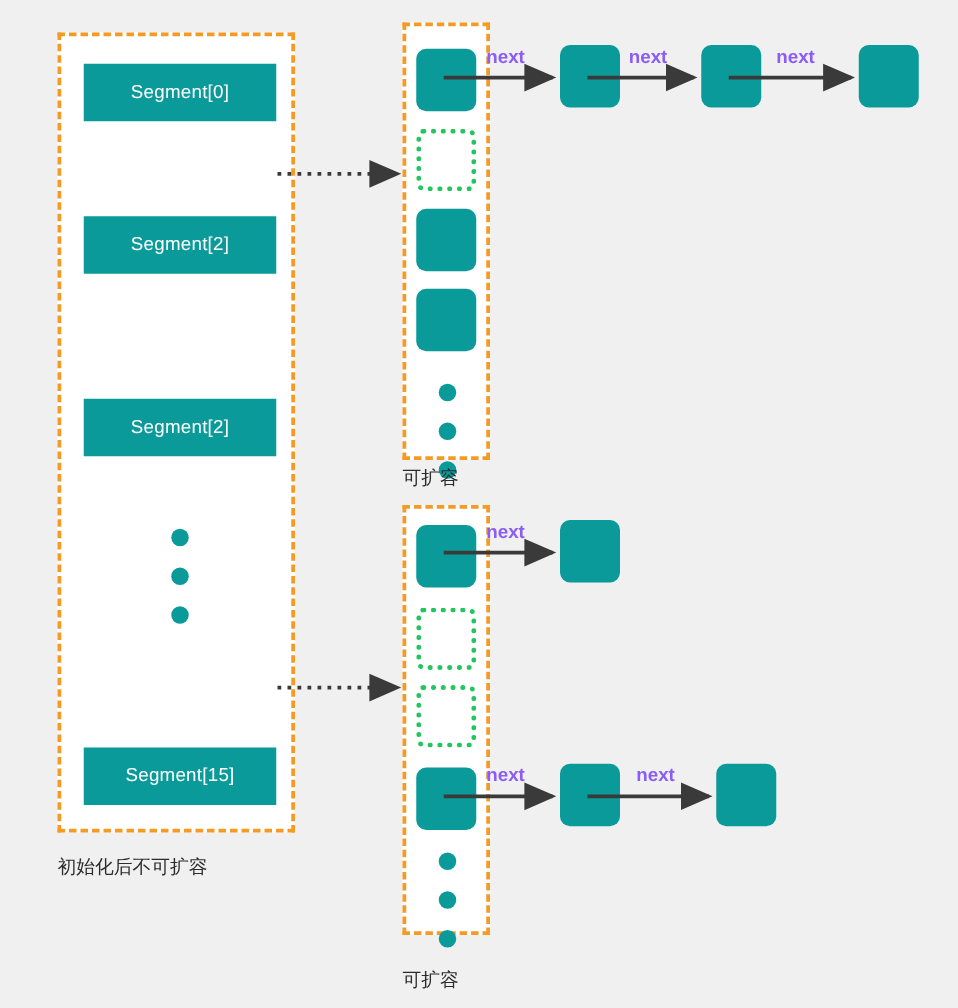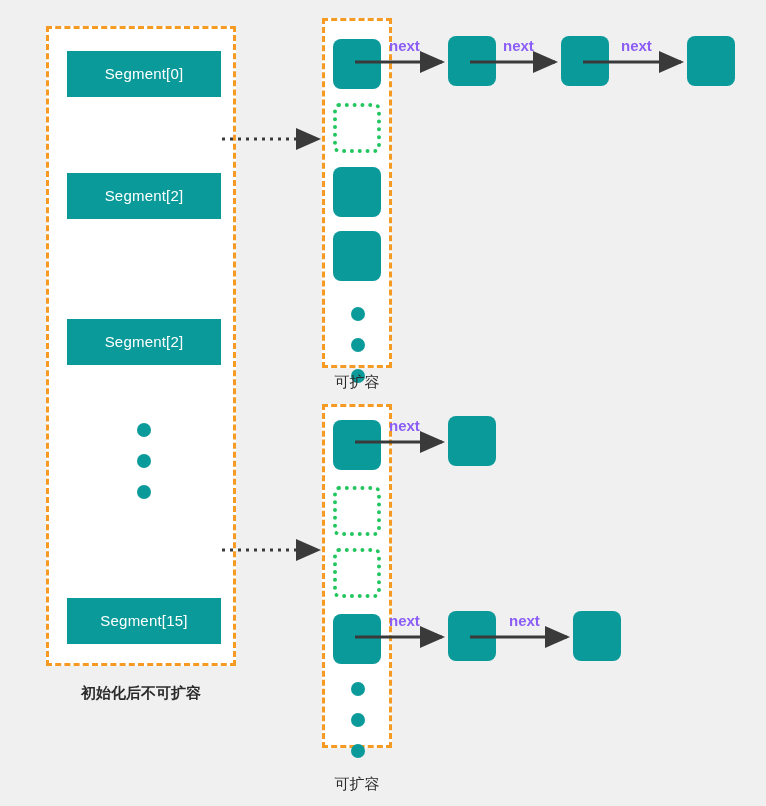--- a/index.html
+++ b/index.html
@@ -59,21 +59,20 @@
     background: #0b9a9a;
     margin-bottom: 17px;
   }
   .dots-vert i:last-child { margin-bottom: 0; }
 
   .caption {
     position: absolute;
     font-size: 15px;
     color: #2b2b2b;
     white-space: nowrap;
-    text-align: center;
   }
 
   
   .bucket-array {
     position: absolute;
     width: 70px;
     background: #ffffff;
     border: 3px dashed #f59a23;
     box-sizing: border-box;
   }
@@ -122,21 +121,21 @@
     <div class="seg-box" style="top:290px">Segment[2]</div>
 
     <div class="dots-vert" style="left:88px; top:394px;">
       <i></i>
       <i></i>
       <i></i>
     </div>
 
     <div class="seg-box" style="top:569px">Segment[15]</div>
   </div>
-  <div class="caption" style="left:46px; top:684px; width:190px;font-weight:bold;">初始化后不可扩容</div>
+  <div class="caption" style="left:46px; top:684px; width:190px;">初始化后不可扩容</div>
 
   <div class="bucket-array" style="left:322px; top:18px; height:350px;">
     <div class="node" style="left:8px; top:18px;"></div>
     <div class="node empty" style="left:8px; top:82px;"></div>
     <div class="node" style="left:8px; top:146px;"></div>
     <div class="node" style="left:8px; top:210px;"></div>
     <div class="dots-vert" style="left:26px; top:286px;">
       <i></i>
       <i></i>
       <i></i>

